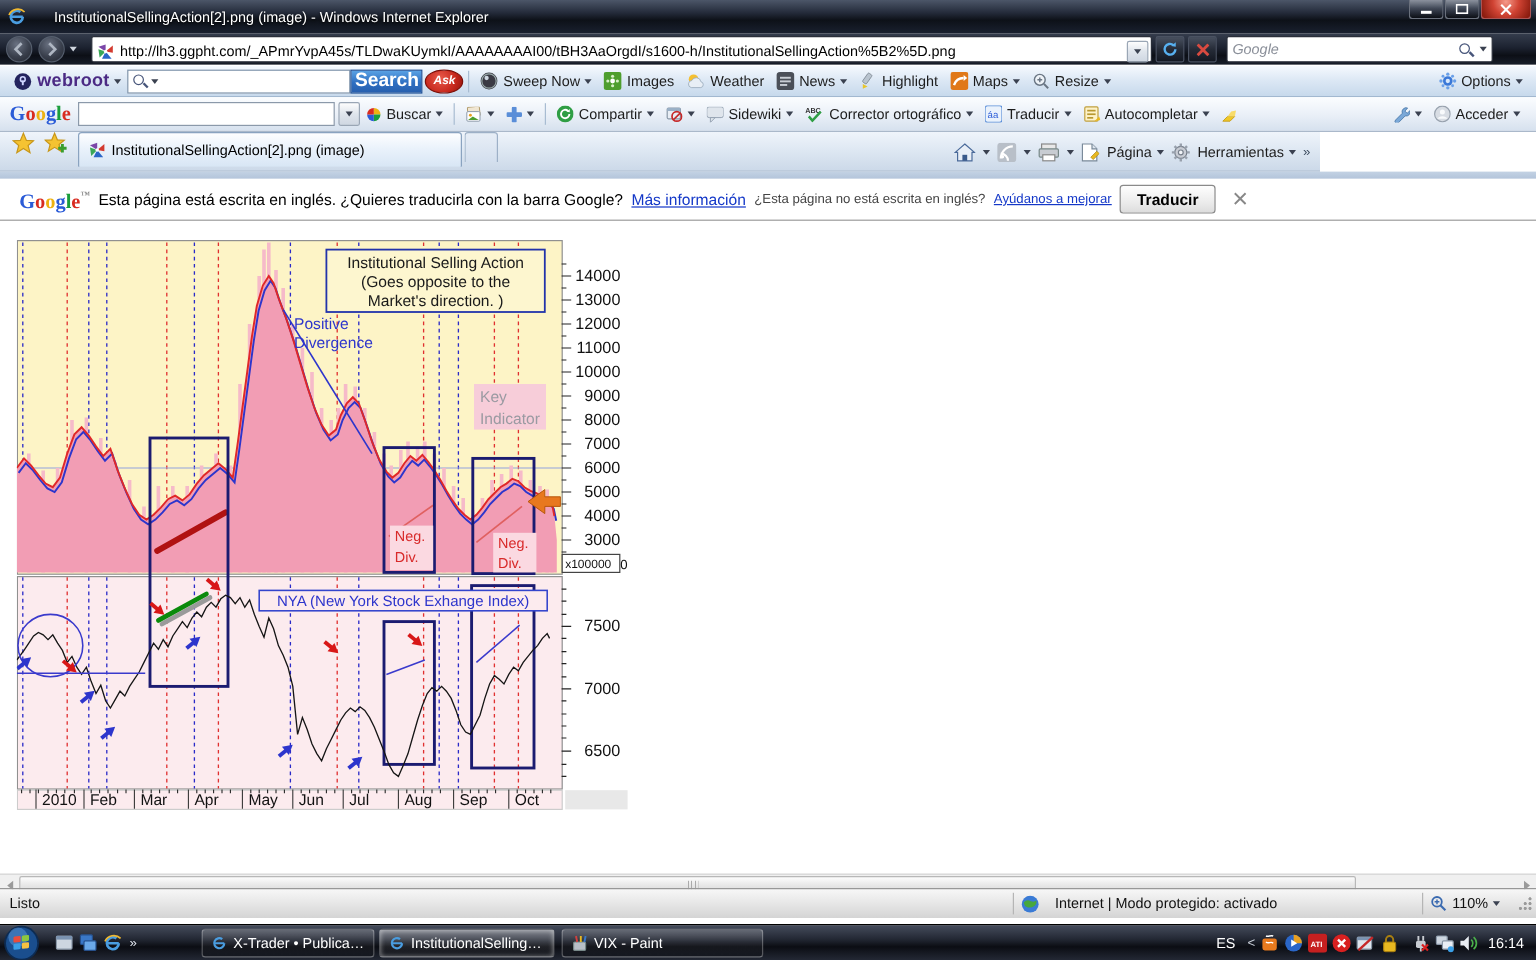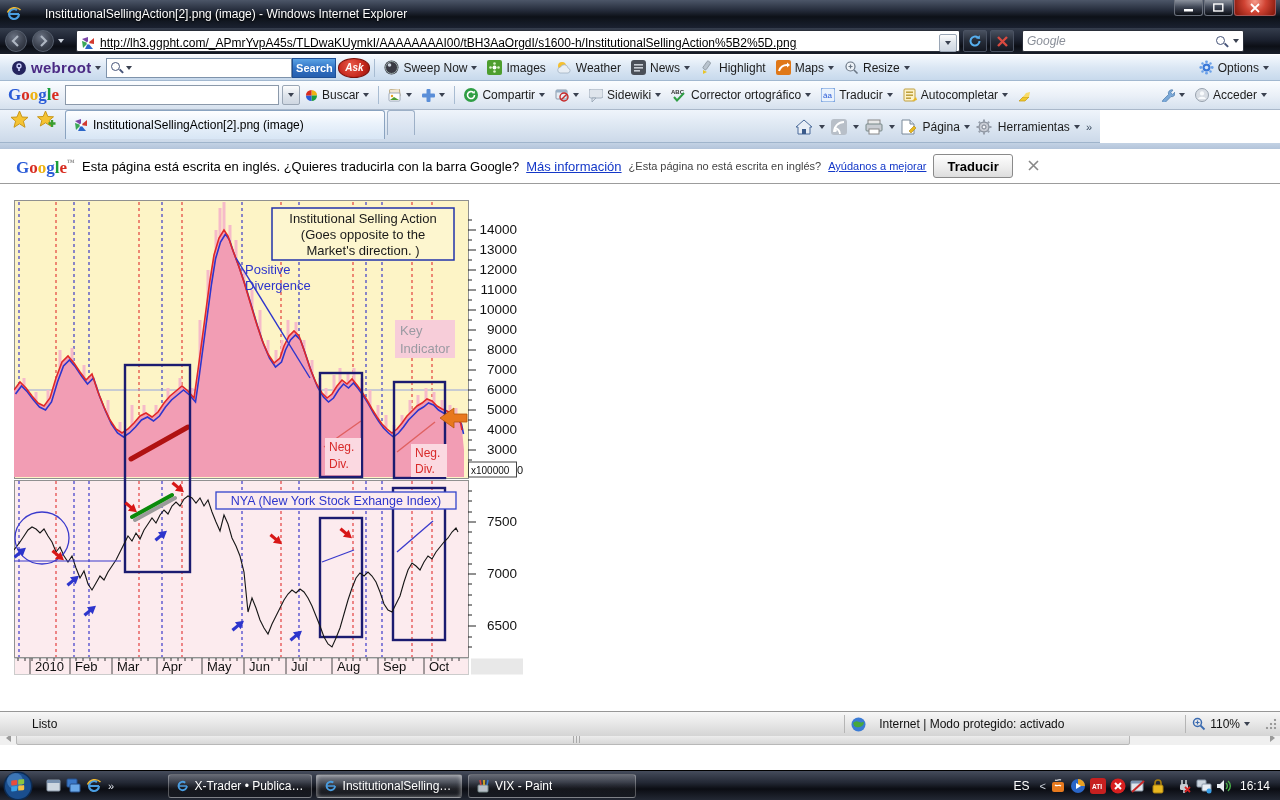--- a/index.html
+++ b/index.html
@@ -18,21 +18,21 @@
     display:flex; align-items:center; justify-content:center; border-radius:0 0 3px 3px; margin-left:1px; }
   .winbtn.close { width:42px; background:radial-gradient(circle at 50% 10%, #f59a8a, #d04333 45%, #8c1d10 90%); border-color:#a55; }
 
   
   .addrrow { position:absolute; top:28px; left:0; width:1280px; height:26px;
     background:linear-gradient(#353d4d,#1c2230 45%,#0c0f16 70%,#181e2a); display:flex; align-items:center; }
   .navcircle { width:22px; height:22px; border-radius:50%; border:1px solid #565f6e; margin-left:5px;
     background:radial-gradient(circle at 40% 30%, #6a7282, #3a404d 55%, #22262f);
     display:flex; align-items:center; justify-content:center; color:#aeb6c2; font-size:11px; }
   .addrfield { height:22px; width:884px; margin-left:12px; background:#fff; border:1px solid #2a2f3a; border-radius:2px;
-    display:flex; align-items:center; padding:4px 2px 0 4px;text-decoration:underline; }
+    display:flex; align-items:center; padding:4px 2px 0 4px; }
   .addrfield .url { flex:1; font-size:12px; color:#000; white-space:nowrap; overflow:hidden; }
   .ddbtn { width:18px; height:18px; background:linear-gradient(#fdfdfd,#dfe5ec 50%,#cfd7e2); border:1px solid #9aa6b5; border-radius:2px;
     display:flex; align-items:center; justify-content:center; margin-left:3px; }
   .sqbtn { width:24px; height:22px; margin-left:3px; border:1px solid #4a5262; border-radius:2px;
     background:linear-gradient(#48505f,#262c38 50%,#141822); display:flex; align-items:center; justify-content:center; }
   .searchfield { height:22px; width:222px; margin-left:8px; background:#fff; border:1px solid #2a2f3a; border-radius:2px;
     display:flex; align-items:center; padding:0 4px; }
   .searchfield .ph { flex:1; font-style:italic; color:#8a8f99; font-size:12px; }
   .dd { width:0; height:0; border-left:3.5px solid transparent; border-right:3.5px solid transparent; border-top:4px solid #3a4150; display:inline-block; }
   .dd.light { border-top-color:#cfd5de; }
@@ -45,22 +45,22 @@
     background:linear-gradient(#f5f9fe,#dbe7f4 50%,#c7d9ec); border-top:1px solid #fff; border-bottom:1px solid #a2b8d0;
     display:flex; align-items:center; padding:0 6px; }
   .googlebar { position:absolute; top:81px; left:0; width:1280px; height:29px;
     background:linear-gradient(#fbfdff,#e9eff7 55%,#d6e1ee); border-bottom:1px solid #aab8ca;
     display:flex; align-items:center; padding:0 8px; }
   .tbitem { display:flex; align-items:center; gap:4px; margin:0 5px; font-size:12px; color:#1c1c1c; white-space:nowrap; }
   .vsep { width:1px; height:18px; background:#a8bcd2; margin:0 4px; }
   .spacer { flex:1; }
   .wb-brand { font-weight:bold; font-size:15px; color:#4b2a84; letter-spacing:.3px; }
   .wb-input { width:186px; height:20px; background:#fff; border:1px solid #7e93ab; display:flex; align-items:center; padding:0 3px; }
-  .wb-search { width:44px; height:20px; background:linear-gradient(#5aa2e4,#2e6fc2 55%,#275fae); color:#fff; font-weight:bold;
-    font-size:11px; display:flex; align-items:center; justify-content:center; border:1px solid #1d4f96; }
+  .wb-search { width:60px; height:20px; background:linear-gradient(#5aa2e4,#2e6fc2 55%,#275fae); color:#fff; font-weight:bold;
+    font-size:16px; display:flex; align-items:center; justify-content:center; border:1px solid #1d4f96; }
   .ask { width:32px; height:20px; background:radial-gradient(circle at 40% 35%, #e85a4a, #c6271c 60%, #8f130c); border:1px solid #7c0f08;
     border-radius:50% / 48%; color:#fff; font-weight:bold; font-style:italic; font-size:10px; display:flex; align-items:center; justify-content:center; margin-left:2px; }
   .glogo { font-family:"Liberation Serif",serif; font-weight:bold; font-size:17px; letter-spacing:0; }
   .glogo .c1{color:#2a5bd7}.glogo .c2{color:#d82c20}.glogo .c3{color:#eeb211}.glogo .c4{color:#2a5bd7}.glogo .c5{color:#1a9e3c}.glogo .c6{color:#d82c20}
   .g-input { width:214px; height:20px; background:#fff; border:1px solid #8b99aa; margin-left:6px; }
 
   
   .tabbar { position:absolute; top:110px; left:0; width:1100px; height:33px;
     background:linear-gradient(#eff4fb,#dde7f2 50%,#ccd9e9); border-bottom:1px solid #9fb4cb; display:flex; align-items:flex-start; }
   .tab { position:relative; height:29px; width:320px; margin-left:8px;
@@ -90,23 +90,23 @@
   .hscroll { position:absolute; top:728px; left:0; width:1280px; height:17px; background:#f0f0f0; border-top:1px solid #d5d5d5; }
   .harrow { position:absolute; top:1px; width:16px; height:15px; display:flex; align-items:center; justify-content:center; }
   .tri-l { width:0;height:0;border-top:4px solid transparent;border-bottom:4px solid transparent;border-right:5px solid #9a9a9a; }
   .tri-r { width:0;height:0;border-top:4px solid transparent;border-bottom:4px solid transparent;border-left:5px solid #9a9a9a; }
   .hthumb { position:absolute; top:1px; left:16px; width:1114px; height:15px; border:1px solid #b8b8b8; border-radius:2px;
     background:linear-gradient(#fdfdfd,#e8e8e8 50%,#d8d8d8); }
   .hgrip { position:absolute; left:50%; top:3px; width:9px; height:9px;
     background:repeating-linear-gradient(90deg,#aaa 0 1px,transparent 1px 3px); }
 
   
-  .statusbar { position:absolute; top:711px; left:0; width:1280px; height:25px;
+  .statusbar { position:absolute; top:740px; left:0; width:1280px; height:25px;
     background:linear-gradient(#f7f7f7,#e8e8e8 45%,#d4d4d4); border-top:1px solid #979797;
-    display:flex; align-items:center; font-size:12px; color:#111;padding-left:24px; }
+    display:flex; align-items:center; font-size:12px; color:#111; }
   .sbsep { width:1px; height:18px; background:#b5b5b5; margin:0 6px; }
   .grip { width:14px; height:14px; margin-right:2px;
     background:radial-gradient(circle at 3px 11px,#9a9a9a 1px,transparent 1.6px),
                radial-gradient(circle at 7px 7px,#9a9a9a 1px,transparent 1.6px),
                radial-gradient(circle at 11px 3px,#9a9a9a 1px,transparent 1.6px),
                radial-gradient(circle at 7px 11px,#9a9a9a 1px,transparent 1.6px),
                radial-gradient(circle at 11px 7px,#9a9a9a 1px,transparent 1.6px),
                radial-gradient(circle at 11px 11px,#9a9a9a 1px,transparent 1.6px); }
 
   

